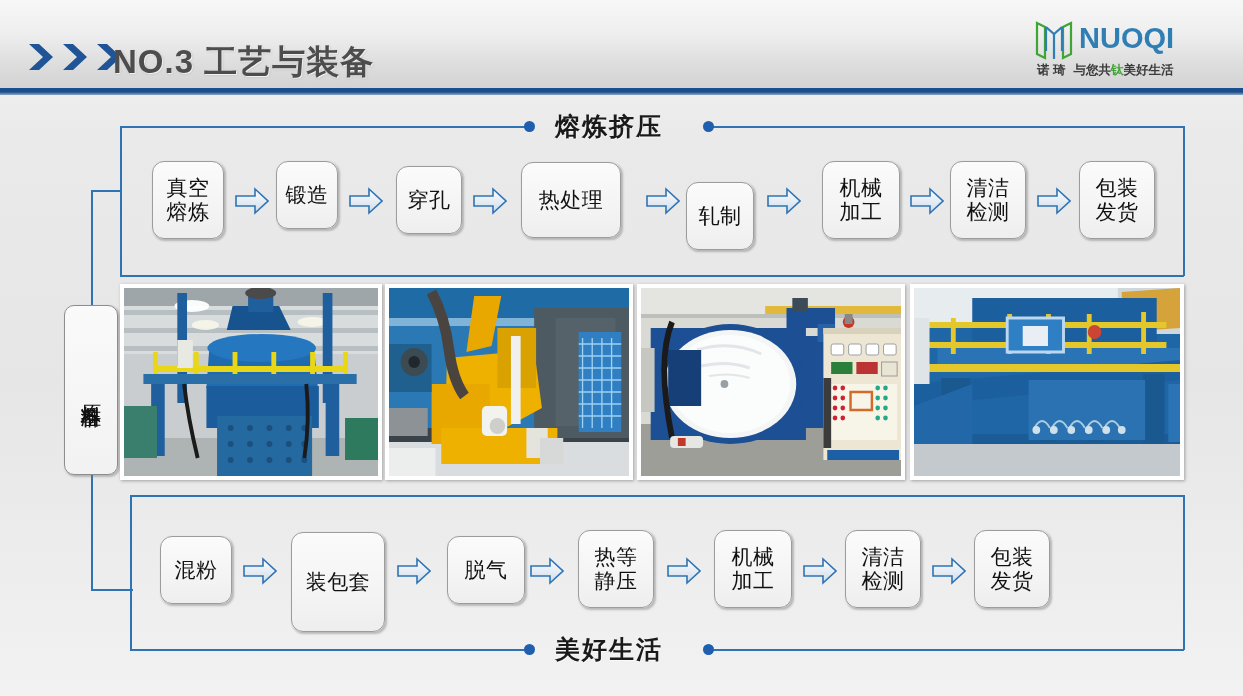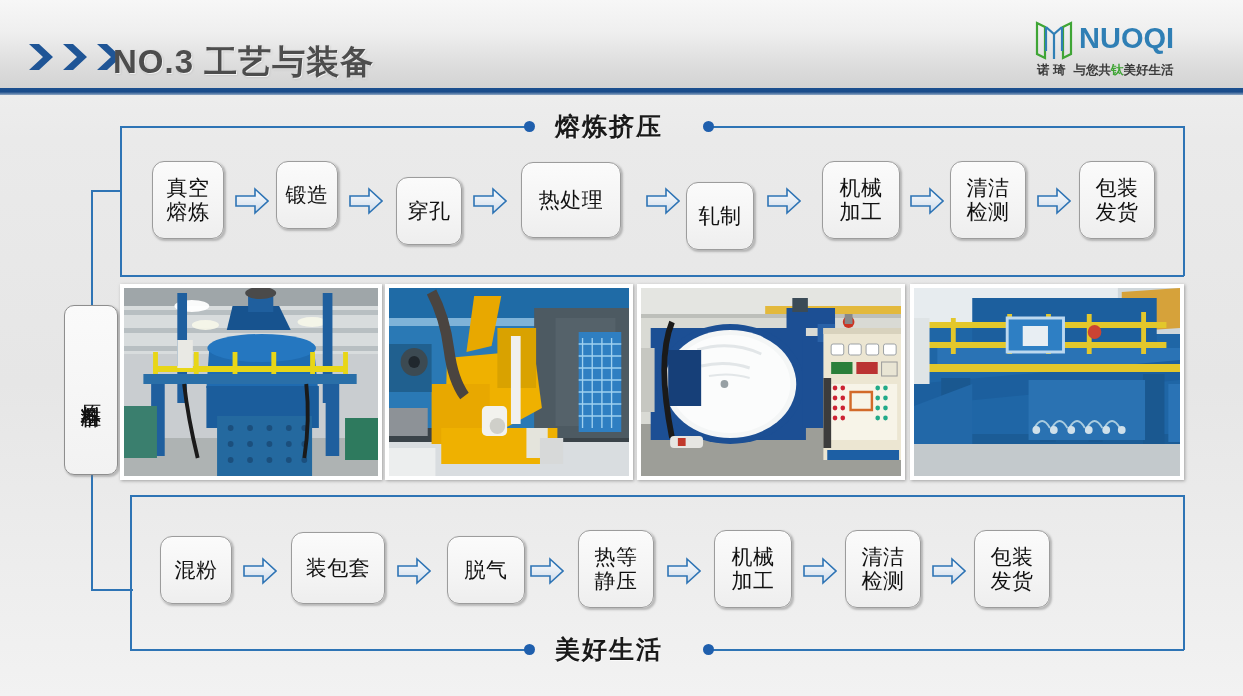--- a/index.html
+++ b/index.html
@@ -151,21 +151,21 @@
       </linearGradient>
     </defs>
     <path d="M1 10 L20 10 L20 3 L33 15 L20 27 L20 20 L1 20 Z" fill="url(#ag)" stroke="#2E74B5" stroke-width="1.6"></path>
   </svg>
 
 <div class="step r12" style="left:276px;top:161px;width:62px;height:68px;">锻造</div>
 <svg class="arrow" style="left:349px;top:186px;" viewBox="0 0 34 30">
     <path d="M1 10 L20 10 L20 3 L33 15 L20 27 L20 20 L1 20 Z" fill="url(#ag)" stroke="#2E74B5" stroke-width="1.6"></path>
   </svg>
 
-<div class="step r12" style="left:396px;top:166px;width:66px;height:68px;margin-top:11px;">穿孔</div>
+<div class="step r12" style="left:396px;top:166px;width:66px;height:68px;">穿孔</div>
 <svg class="arrow" style="left:473px;top:186px;" viewBox="0 0 34 30">
     <path d="M1 10 L20 10 L20 3 L33 15 L20 27 L20 20 L1 20 Z" fill="url(#ag)" stroke="#2E74B5" stroke-width="1.6"></path>
   </svg>
 
 <div class="step r12" style="left:521px;top:162px;width:100px;height:76px;">热处理</div>
 <svg class="arrow" style="left:646px;top:186px;" viewBox="0 0 34 30">
     <path d="M1 10 L20 10 L20 3 L33 15 L20 27 L20 20 L1 20 Z" fill="url(#ag)" stroke="#2E74B5" stroke-width="1.6"></path>
   </svg>
 
 <div class="step r12" style="left:686px;top:182px;width:68px;height:68px;">轧制</div>
@@ -420,21 +420,21 @@
 <div class="hline" style="left:708px;top:649px;width:476px;"></div>
 <div class="dot" style="left:524px;top:644px;"></div>
 <div class="dot" style="left:703px;top:644px;"></div>
 <div class="band-title" style="left:555px;top:633px;">美好生活</div>
 
 <div class="step r12" style="left:160px;top:536px;width:72px;height:68px;">混粉</div>
 <svg class="arrow" style="left:243px;top:556px;" viewBox="0 0 34 30">
     <path d="M1 10 L20 10 L20 3 L33 15 L20 27 L20 20 L1 20 Z" fill="url(#ag)" stroke="#2E74B5" stroke-width="1.6"></path>
   </svg>
 
-<div class="step r12" style="left:291px;top:532px;width:94px;height:72px;">装包套</div>
+<div class="step r12" style="left:291px;top:532px;width:94px;height:100px;">装包套</div>
 <svg class="arrow" style="left:397px;top:556px;" viewBox="0 0 34 30">
     <path d="M1 10 L20 10 L20 3 L33 15 L20 27 L20 20 L1 20 Z" fill="url(#ag)" stroke="#2E74B5" stroke-width="1.6"></path>
   </svg>
 
 <div class="step r12" style="left:447px;top:536px;width:78px;height:68px;">脱气</div>
 <svg class="arrow" style="left:530px;top:556px;" viewBox="0 0 34 30">
     <path d="M1 10 L20 10 L20 3 L33 15 L20 27 L20 20 L1 20 Z" fill="url(#ag)" stroke="#2E74B5" stroke-width="1.6"></path>
   </svg>
 
 <div class="step step-2line r12" style="left:578px;top:530px;width:76px;height:78px;">热等

